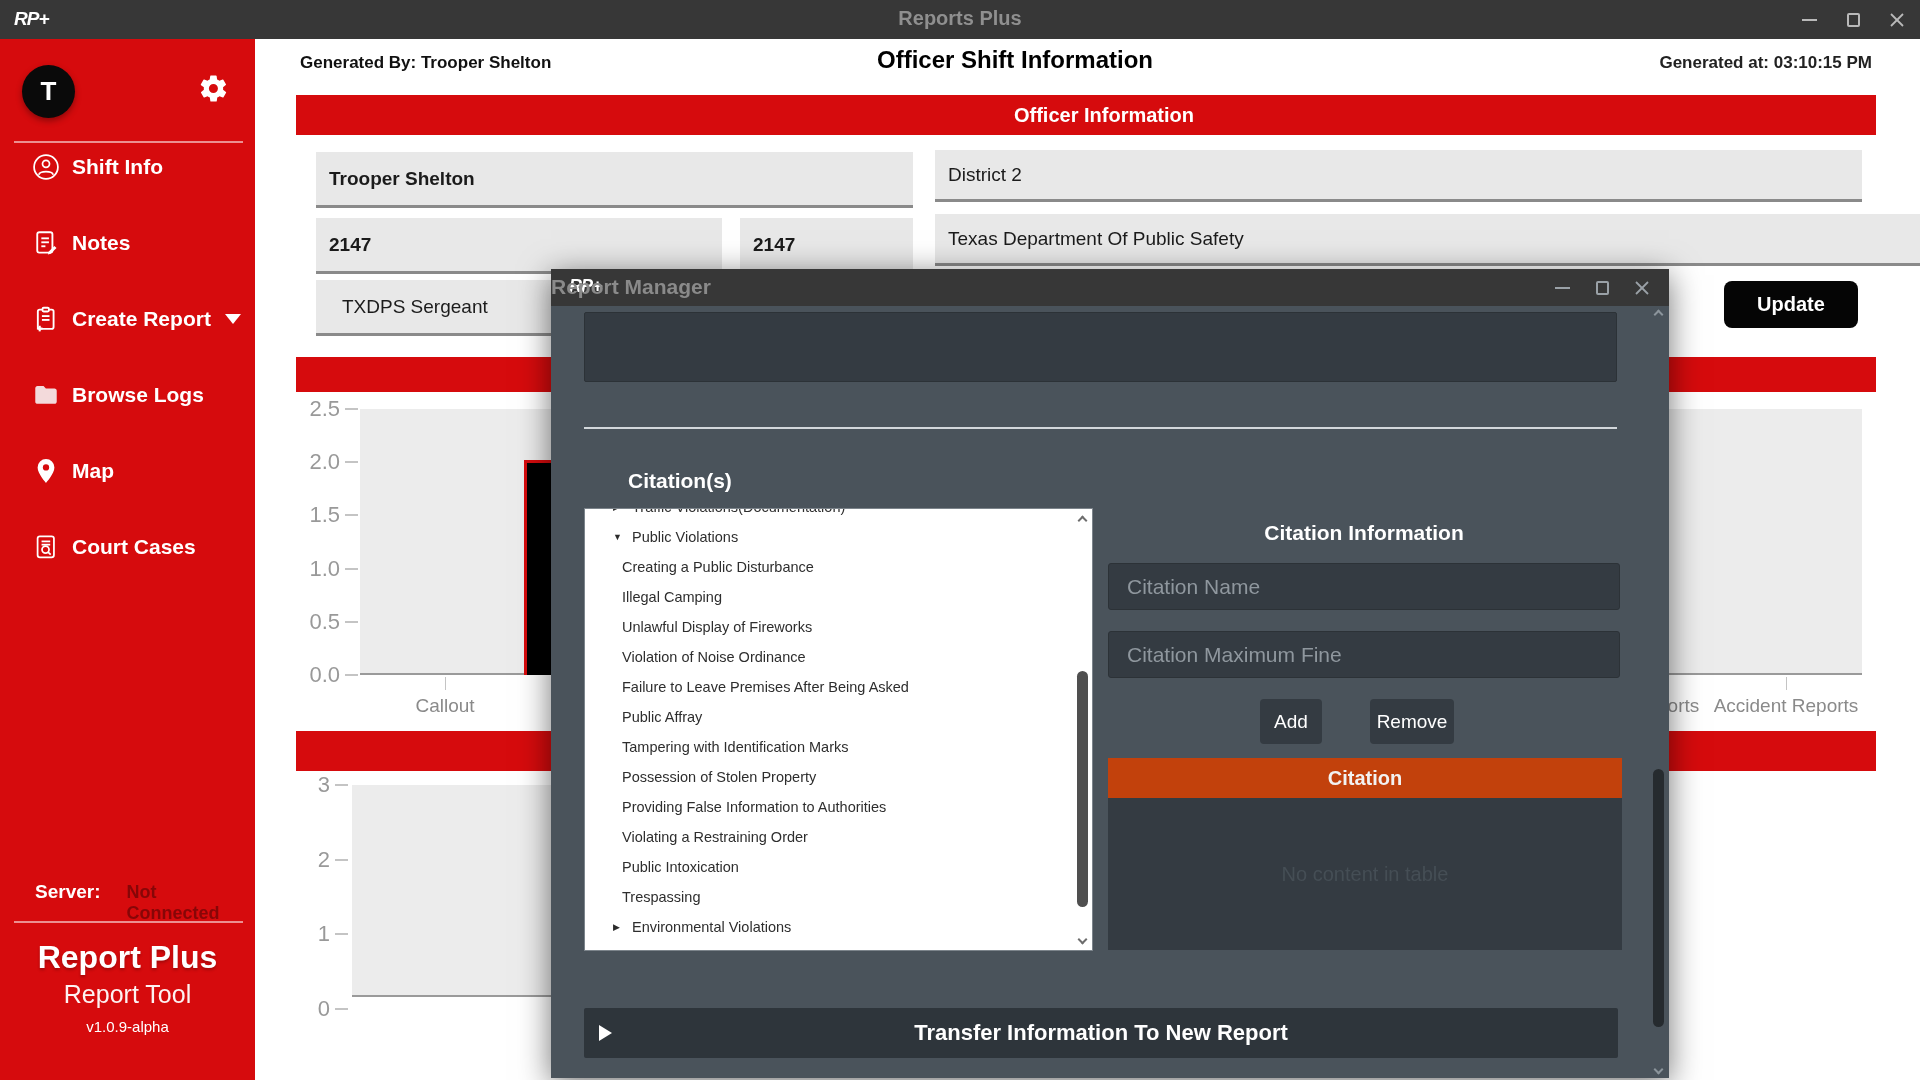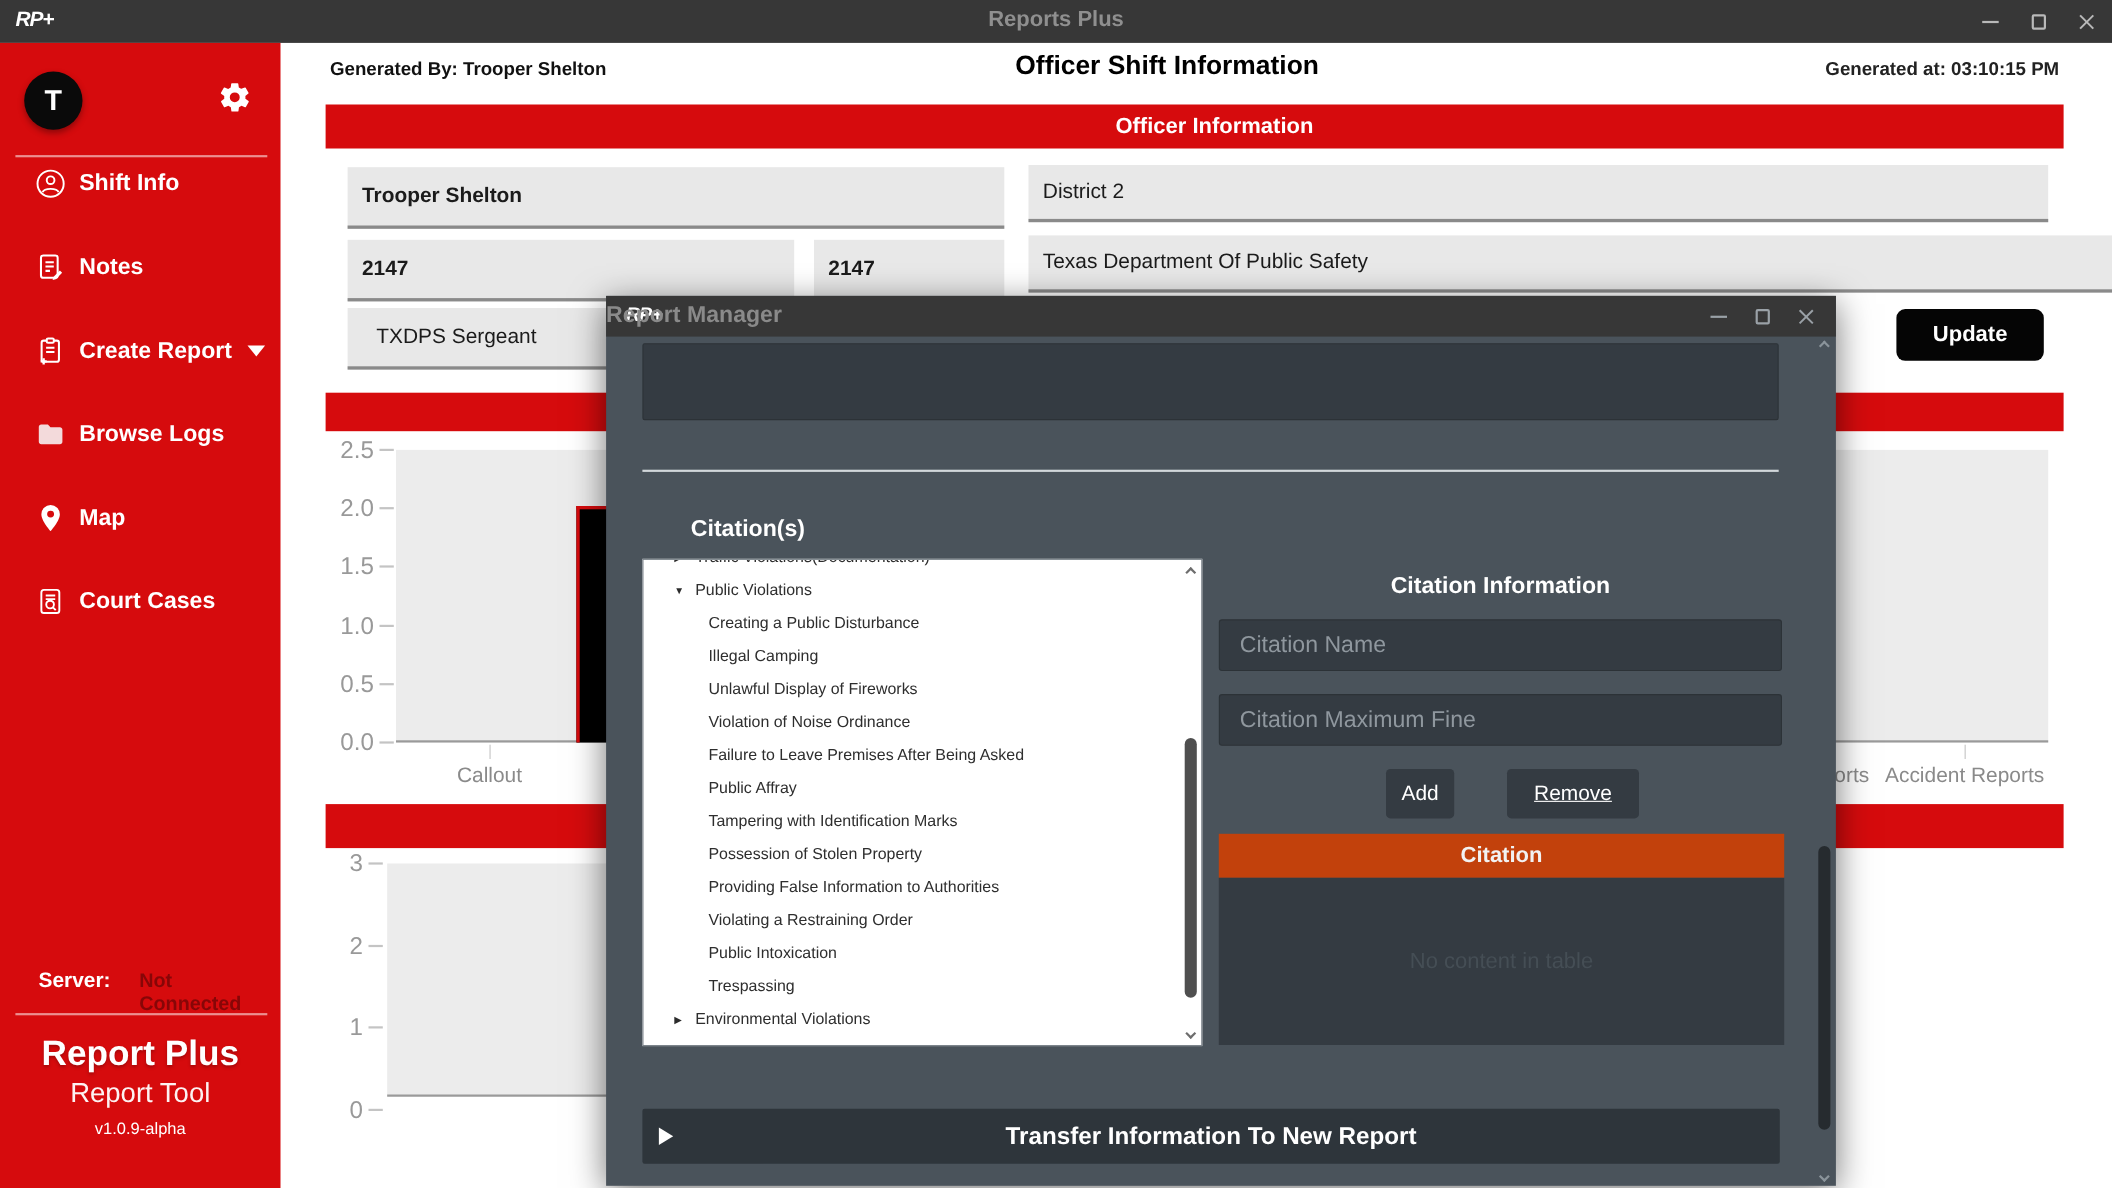--- a/index.html
+++ b/index.html
@@ -32,21 +32,21 @@
   .sb-item.has-caret .sb-caret { display:block; }
   .server-row { position:absolute; left:35px; top:842px; width:210px; display:flex; align-items:baseline; }
   .server-label { font-weight:bold; font-size:19px; }
   .server-status { margin-left:26px; font-size:18px; color:rgba(40,0,0,0.45); font-weight:bold; }
   .brand { position:absolute; left:0; top:900px; width:255px; text-align:center; }
   .brand-title { font-weight:800; font-size:32px; text-shadow:0 2px 3px rgba(0,0,0,0.25); }
   .brand-sub { font-size:25px; font-weight:300; margin-top:4px; color:rgba(255,255,255,0.95); }
   .brand-ver { font-size:15px; font-weight:normal; margin-top:9px; }
   
   .gen-by { position:absolute; left:300px; top:53px; font-weight:bold; font-size:17px; color:#111; }
-  .page-title { position:absolute; left:255px; width:1520px; top:46px; text-align:center; font-weight:800; font-size:24px; color:#000;margin-left:46px; }
+  .page-title { position:absolute; left:255px; width:1520px; top:46px; text-align:center; font-weight:800; font-size:24px; color:#000; }
   .gen-at { position:absolute; right:48px; top:53px; font-weight:bold; font-size:17px; color:#222; }
   .banner { position:absolute; left:296px; width:1580px; background:#d60b0d; color:#fff; text-align:center; font-weight:bold; font-size:20px;padding-left:36px; }
   .banner1 { top:95px; height:40px; line-height:40px; }
   .banner2 { top:357px; height:35px; }
   .banner3 { top:731px; height:40px; }
   
   .field { position:absolute; background:#e8e8e8; border:none; border-bottom:3px solid #8a8a8a; font-family:"Liberation Sans", sans-serif; font-size:19px; color:#1b1b1b; padding-left:13px; outline:none; }
   .f-name     { left:316px; top:152px; width:597px; height:56px; font-weight:600; }
   .f-district { left:935px; top:150px; width:927px; height:52px; }
   .f-badge    { left:316px; top:218px; width:406px; height:56px; font-weight:600; }
@@ -74,38 +74,38 @@
   .mtitlebar .wtitle { position:absolute; left:0; right:0; top:6px; text-align:left; color:#8a8a8a; font-weight:bold; font-size:21px; }
   .mtitlebar .wctrls { right:18px; gap:22px; }
   .mtitlebar .ic-min { background:#9aa1a7; }
   .mtitlebar .ic-max { border-color:#9aa1a7; }
   .m-textarea { position:absolute; left:33px; top:43px; width:1033px; height:70px; background:#343b42; border:1px solid #2c3237; border-radius:2px; resize:none; outline:none; color:#dfe3e6; font-family:"Liberation Sans", sans-serif; font-size:16px; padding:8px 12px; }
   .m-divider { position:absolute; left:33px; top:158px; width:1033px; height:2px; background:#d2d7db; }
   .citations-h { position:absolute; left:77px; top:200px; color:#fff; font-weight:bold; font-size:21px; }
   
   .tree { position:absolute; left:33px; top:239px; width:509px; height:443px; background:#fff; border:1px solid #7c848b; overflow:hidden; }
   .tree-inner { margin-top:-17px; }
-  .tree-row { height:30px; display:flex; align-items:center; padding-left:59px; font-size:14.5px; color:#2e2e2e; cursor:default; }
+  .tree-row { height:30px; display:flex; align-items:center; padding-left:37px; font-size:14.5px; color:#2e2e2e; cursor:default; }
   .tree-row.group { padding-left:28px; }
   .tree-arrow { display:inline-block; width:0; overflow:hidden; font-size:9px; color:#2b2b2b; }
   .tree-row.group .tree-arrow { width:19px; overflow:visible; }
   .tree-sb { position:absolute; right:1px; top:2px; width:16px; height:438px; }
   .tree-sb .chev { position:absolute; left:4px; width:7px; height:7px; border-left:2px solid #6d6d6d; border-top:2px solid #6d6d6d; }
   .tree-sb .chev.up { top:6px; transform:rotate(45deg); }
   .tree-sb .chev.down { bottom:6px; transform:rotate(225deg); }
   .tree-thumb { position:absolute; left:2px; top:160px; width:11px; height:236px; background:#4f4f4f; border-radius:6px; }
   
   .cinfo-h { position:absolute; left:557px; top:252px; width:512px; text-align:center; color:#fff; font-weight:bold; font-size:21px; }
   .m-input { position:absolute; left:557px; width:512px; height:47px; background:#343b42; border:1px solid #2c3237; border-radius:3px; color:#dfe3e6; font-family:"Liberation Sans", sans-serif; font-size:21px; padding-left:18px; outline:none; }
   .m-input::placeholder { color:#8f979e; opacity:1; }
   .mi-name { top:294px; }
   .mi-fine { top:362px; }
   .m-btn { position:absolute; top:430px; height:45px; background:#343b42; color:#fff; border:none; border-radius:4px; font-family:"Liberation Sans", sans-serif; font-size:19px; cursor:pointer; }
   .btn-add { left:709px; width:62px; }
-  .btn-remove { left:819px; width:120px;text-decoration:underline; }
+  .btn-remove { left:819px; width:84px; }
   .ctable-header { position:absolute; left:557px; top:489px; width:514px; height:40px; background:#c2410c; color:#f2f2f2; font-weight:bold; font-size:20px; text-align:center; line-height:40px; }
   .ctable-body { position:absolute; left:557px; top:529px; width:514px; height:152px; background:#343b42; display:flex; align-items:center; justify-content:center; }
   .ctable-empty { color:#454e55; font-size:20px; }
   
   .transfer-btn { position:absolute; left:33px; top:739px; width:1034px; height:50px; background:#2e353b; border:none; border-radius:2px; color:#fff; cursor:pointer; font-family:"Liberation Sans", sans-serif; }
   .transfer-label { font-weight:bold; font-size:22px; }
   .transfer-play { position:absolute; left:15px; top:17px; width:0; height:0; border-top:8px solid transparent; border-bottom:8px solid transparent; border-left:13px solid #fff; }
   
   .m-sb { position:absolute; right:3px; top:40px; width:14px; height:766px; }
   .m-sb .chev { position:absolute; left:3px; width:7px; height:7px; border-left:2px solid #8b949b; border-top:2px solid #8b949b; }

